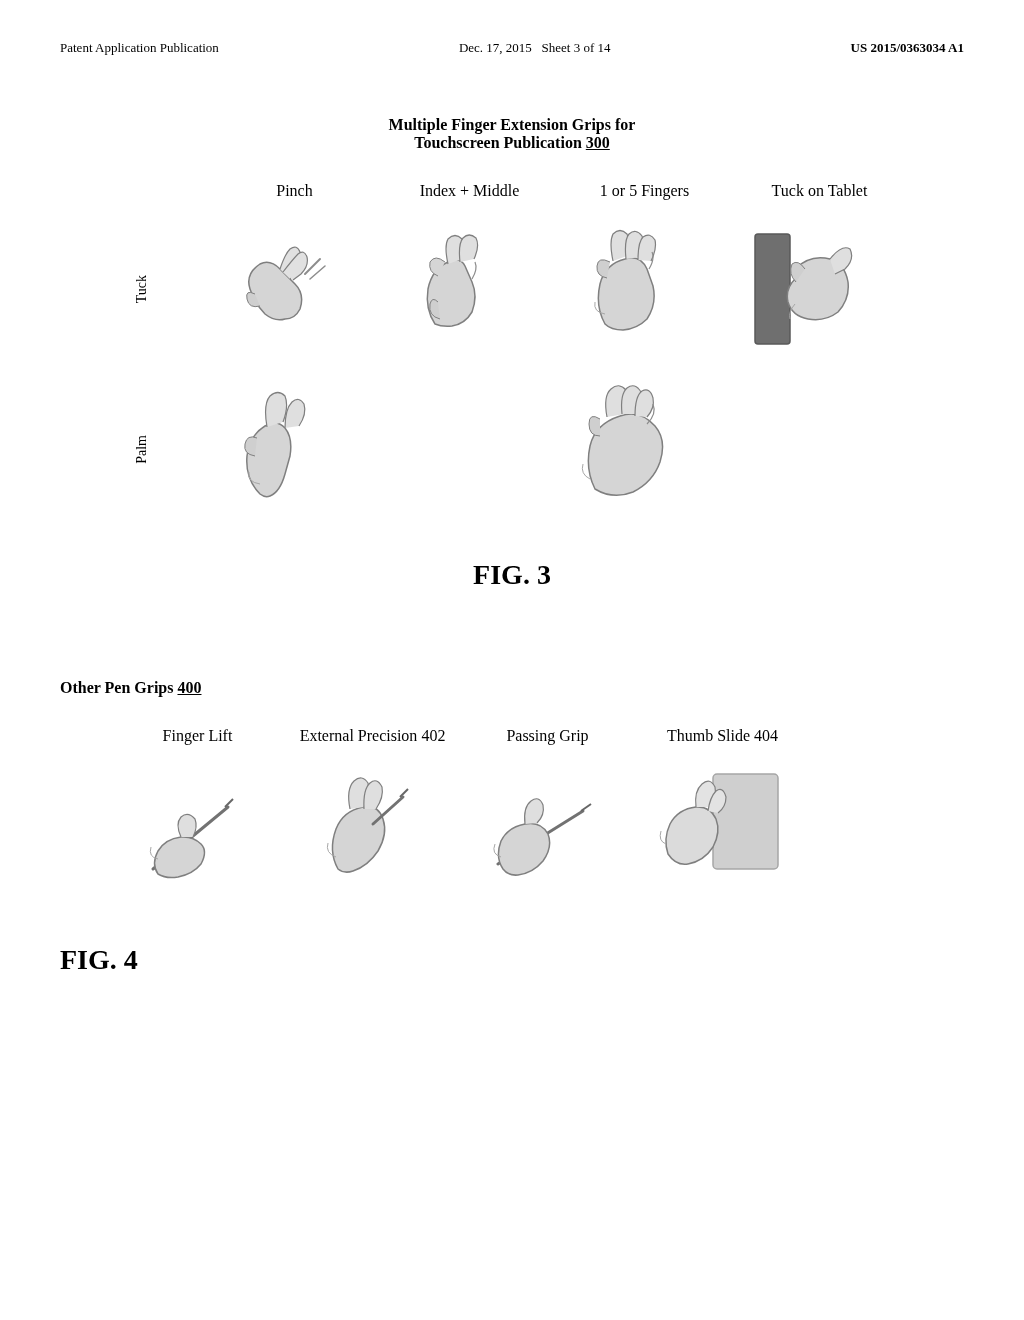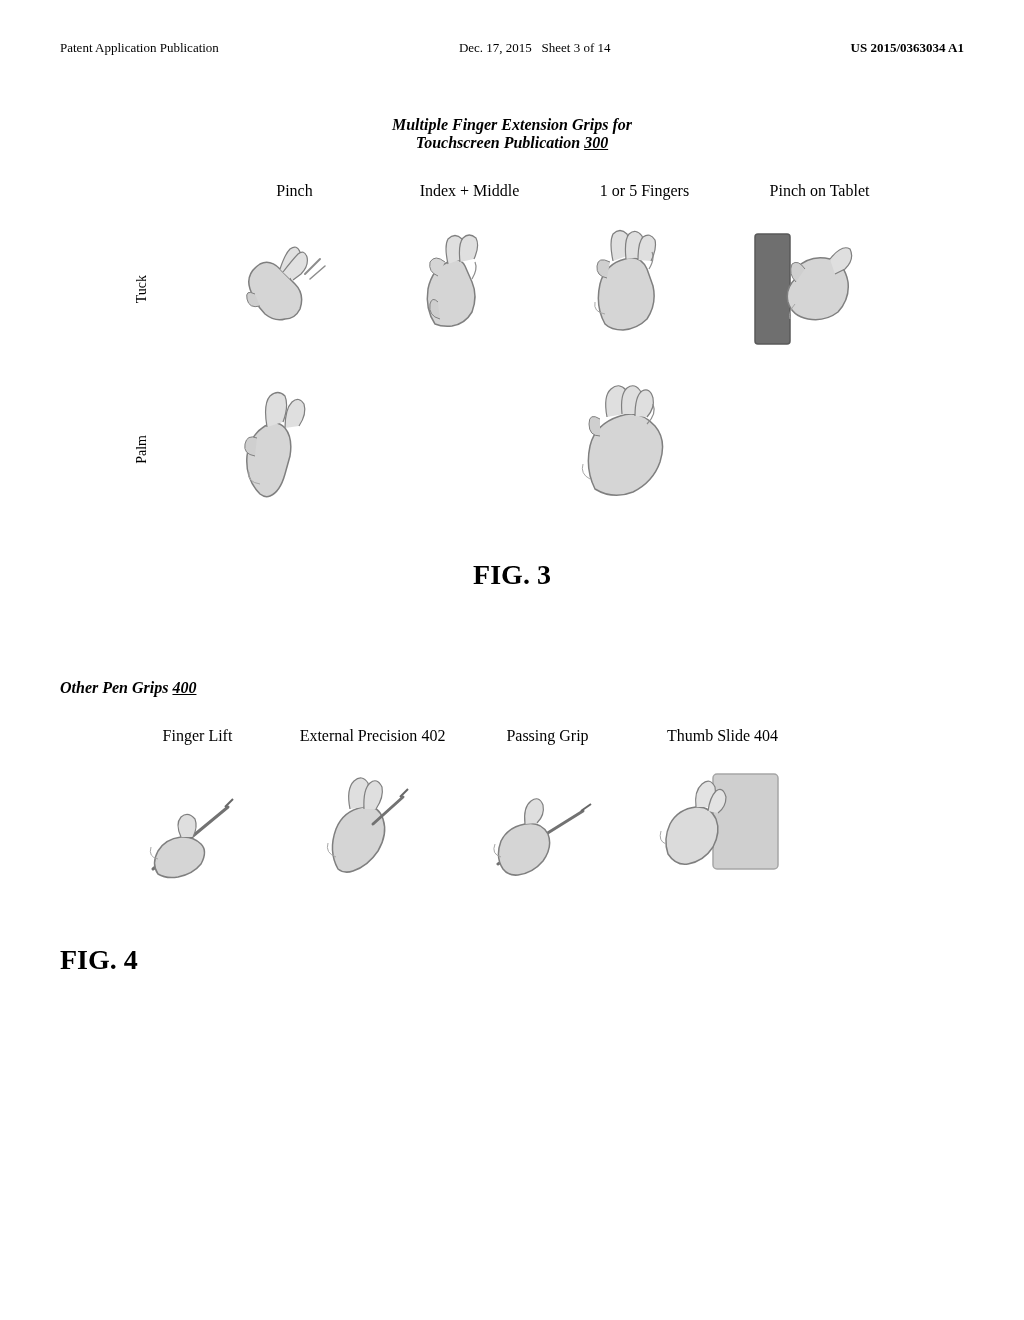--- a/index.html
+++ b/index.html
@@ -30,21 +30,20 @@
     .header-left { font-weight: normal; }
     .header-center { text-align: center; }
     .header-right { text-align: center; font-weight: bold; }
 
     
     .section-title {
       text-align: center;
       font-weight: bold;
       font-size: 16px;
       margin-bottom: 30px;
-      font-style: italic;
     }
     .section-title .ref-num {
       text-decoration: underline;
     }
 
     
     .fig3-container {
       display: flex;
       flex-direction: column;
       align-items: center;
@@ -194,21 +193,21 @@
       <span>Multiple Finger Extension Grips for</span><br>
       <span>Touchscreen  Publication</span> <span class="ref-num">300</span>
     </div>
 
     <div style="display:flex; align-items:flex-end; margin-bottom: 4px;">
       <div style="width:50px;"></div>
       <div class="col-headers">
         <div class="col-header">Pinch</div>
         <div class="col-header">Index + Middle</div>
         <div class="col-header">1 or 5 Fingers</div>
-        <div class="col-header">Pinch on Tablet</div>
+        <div class="col-header">Tuck on Tablet</div>
       </div>
     </div>
 
     <div class="row-wrapper tuck-section">
       <div class="col-label-area">
         <span class="vertical-label">Tuck</span>
       </div>
       <div class="grip-grid tuck-grid">
 
         <div class="grip-cell">

